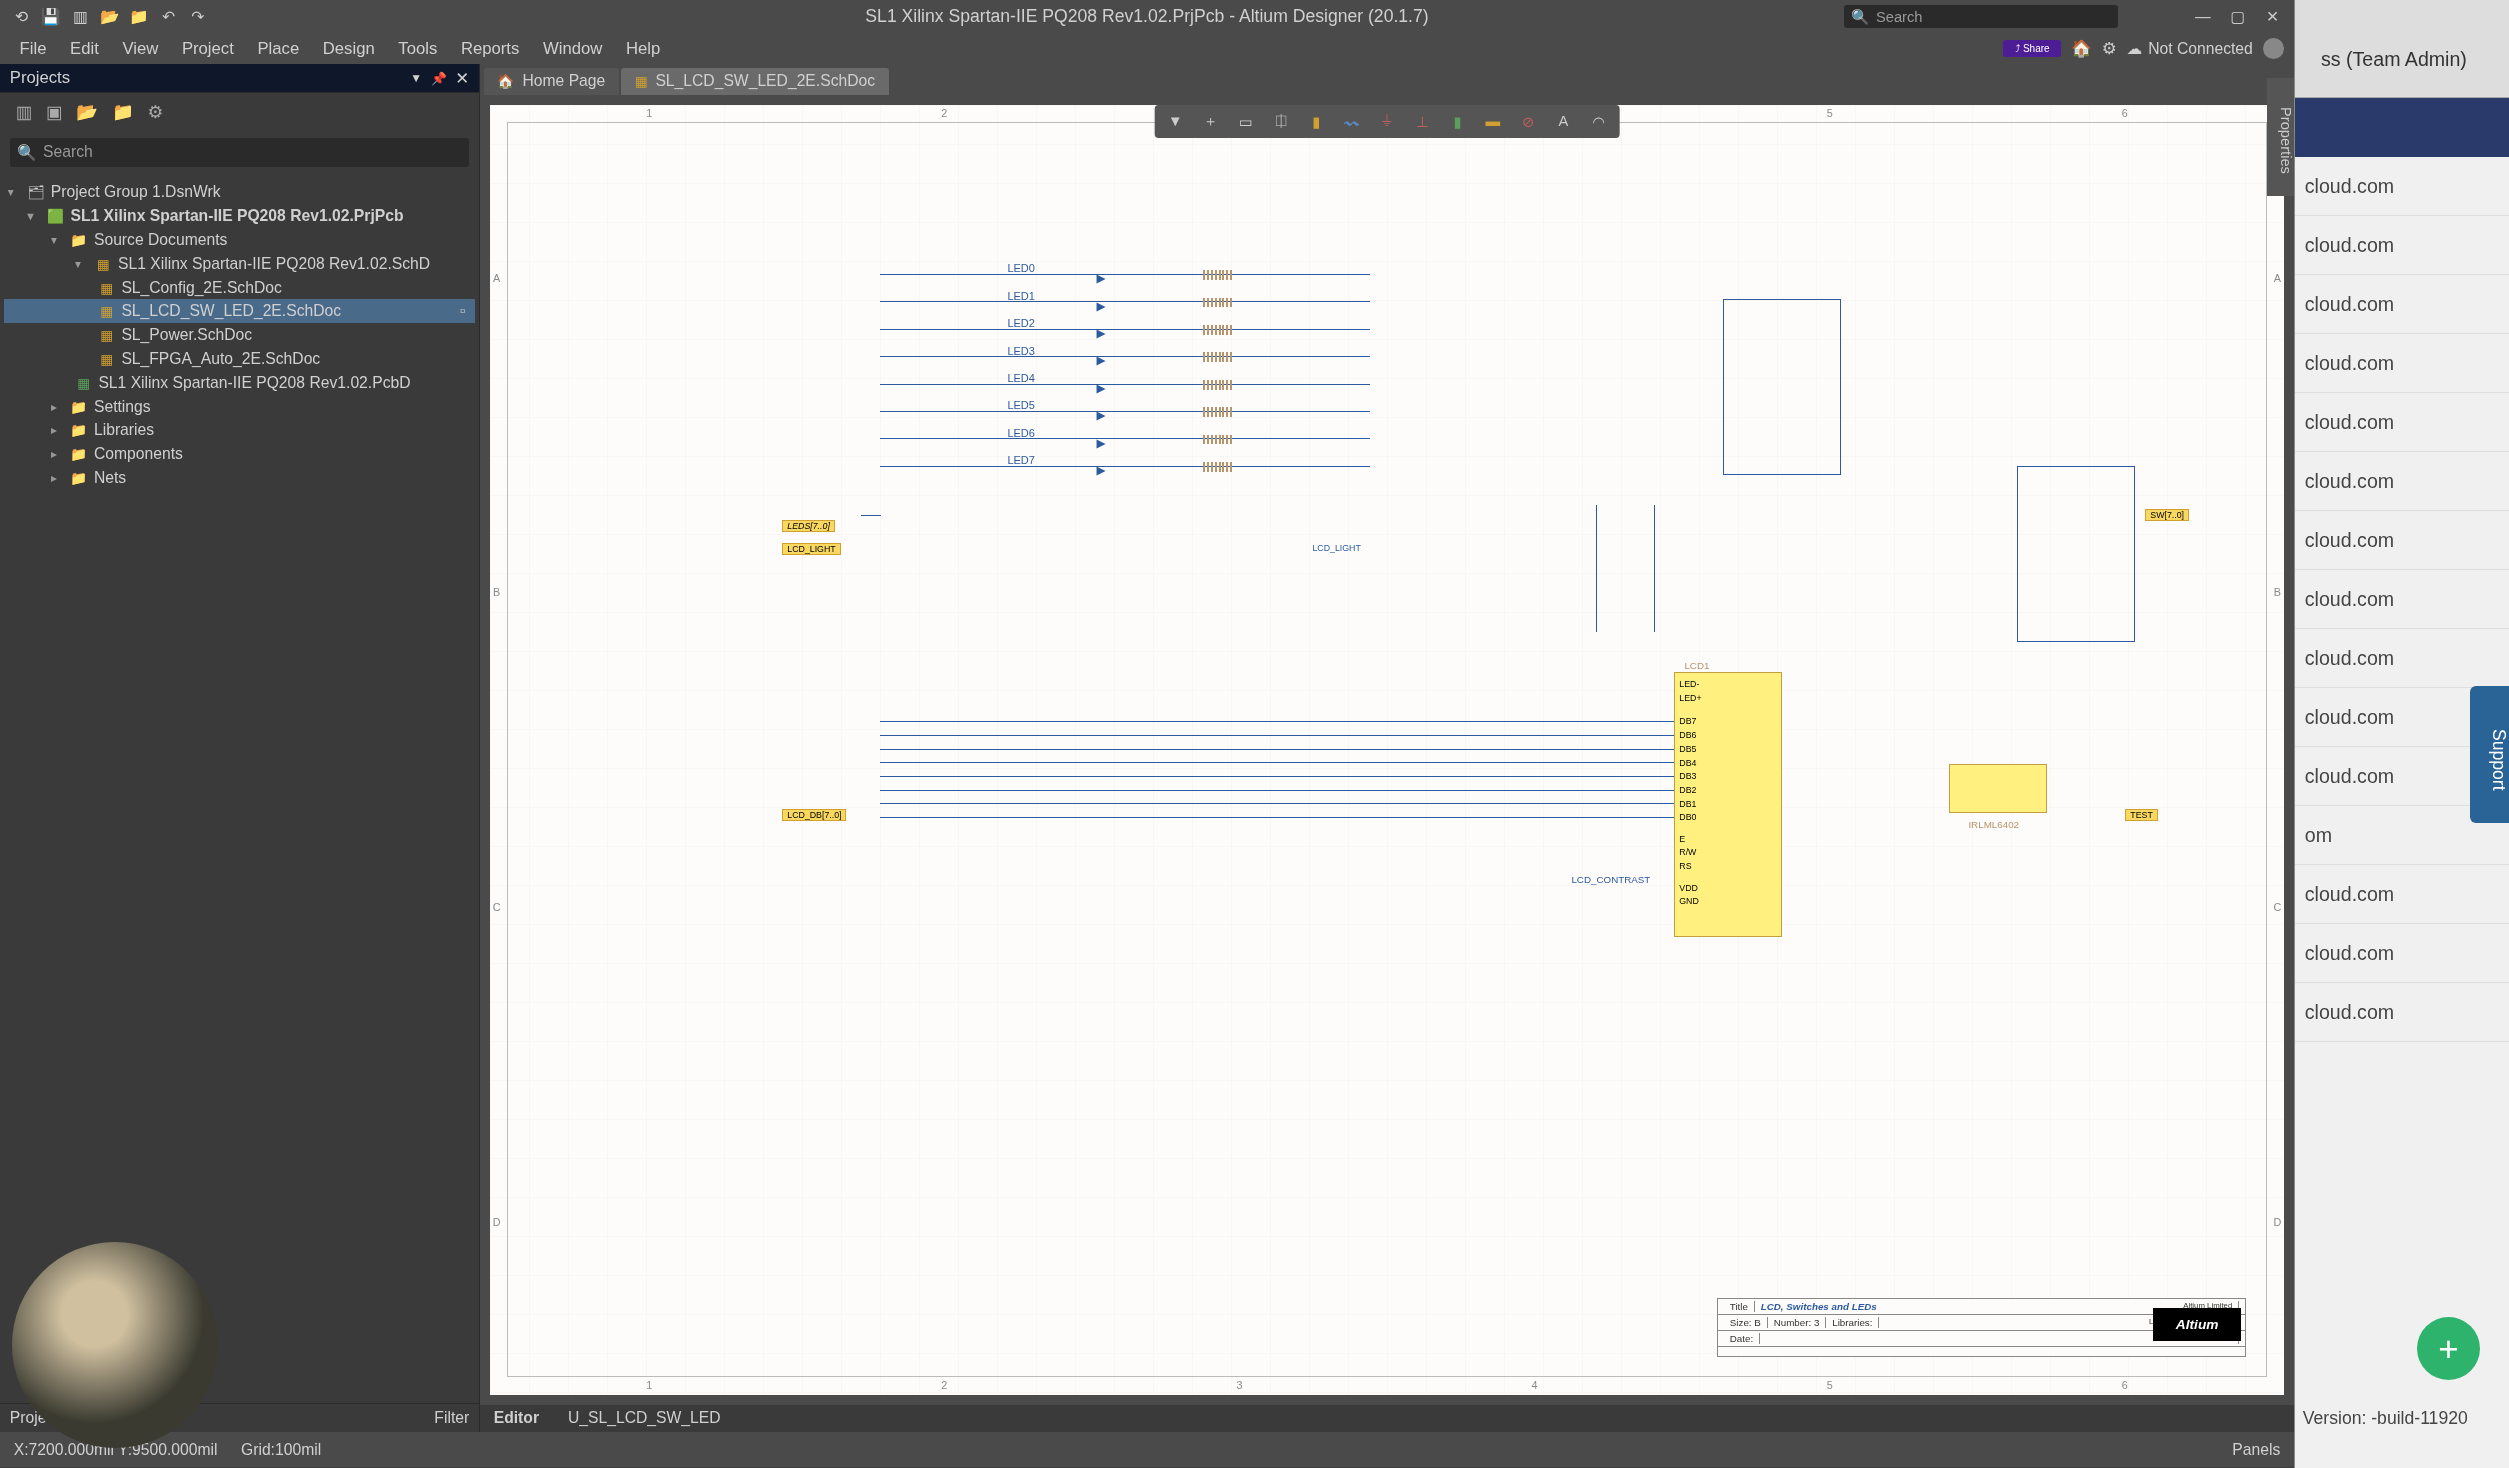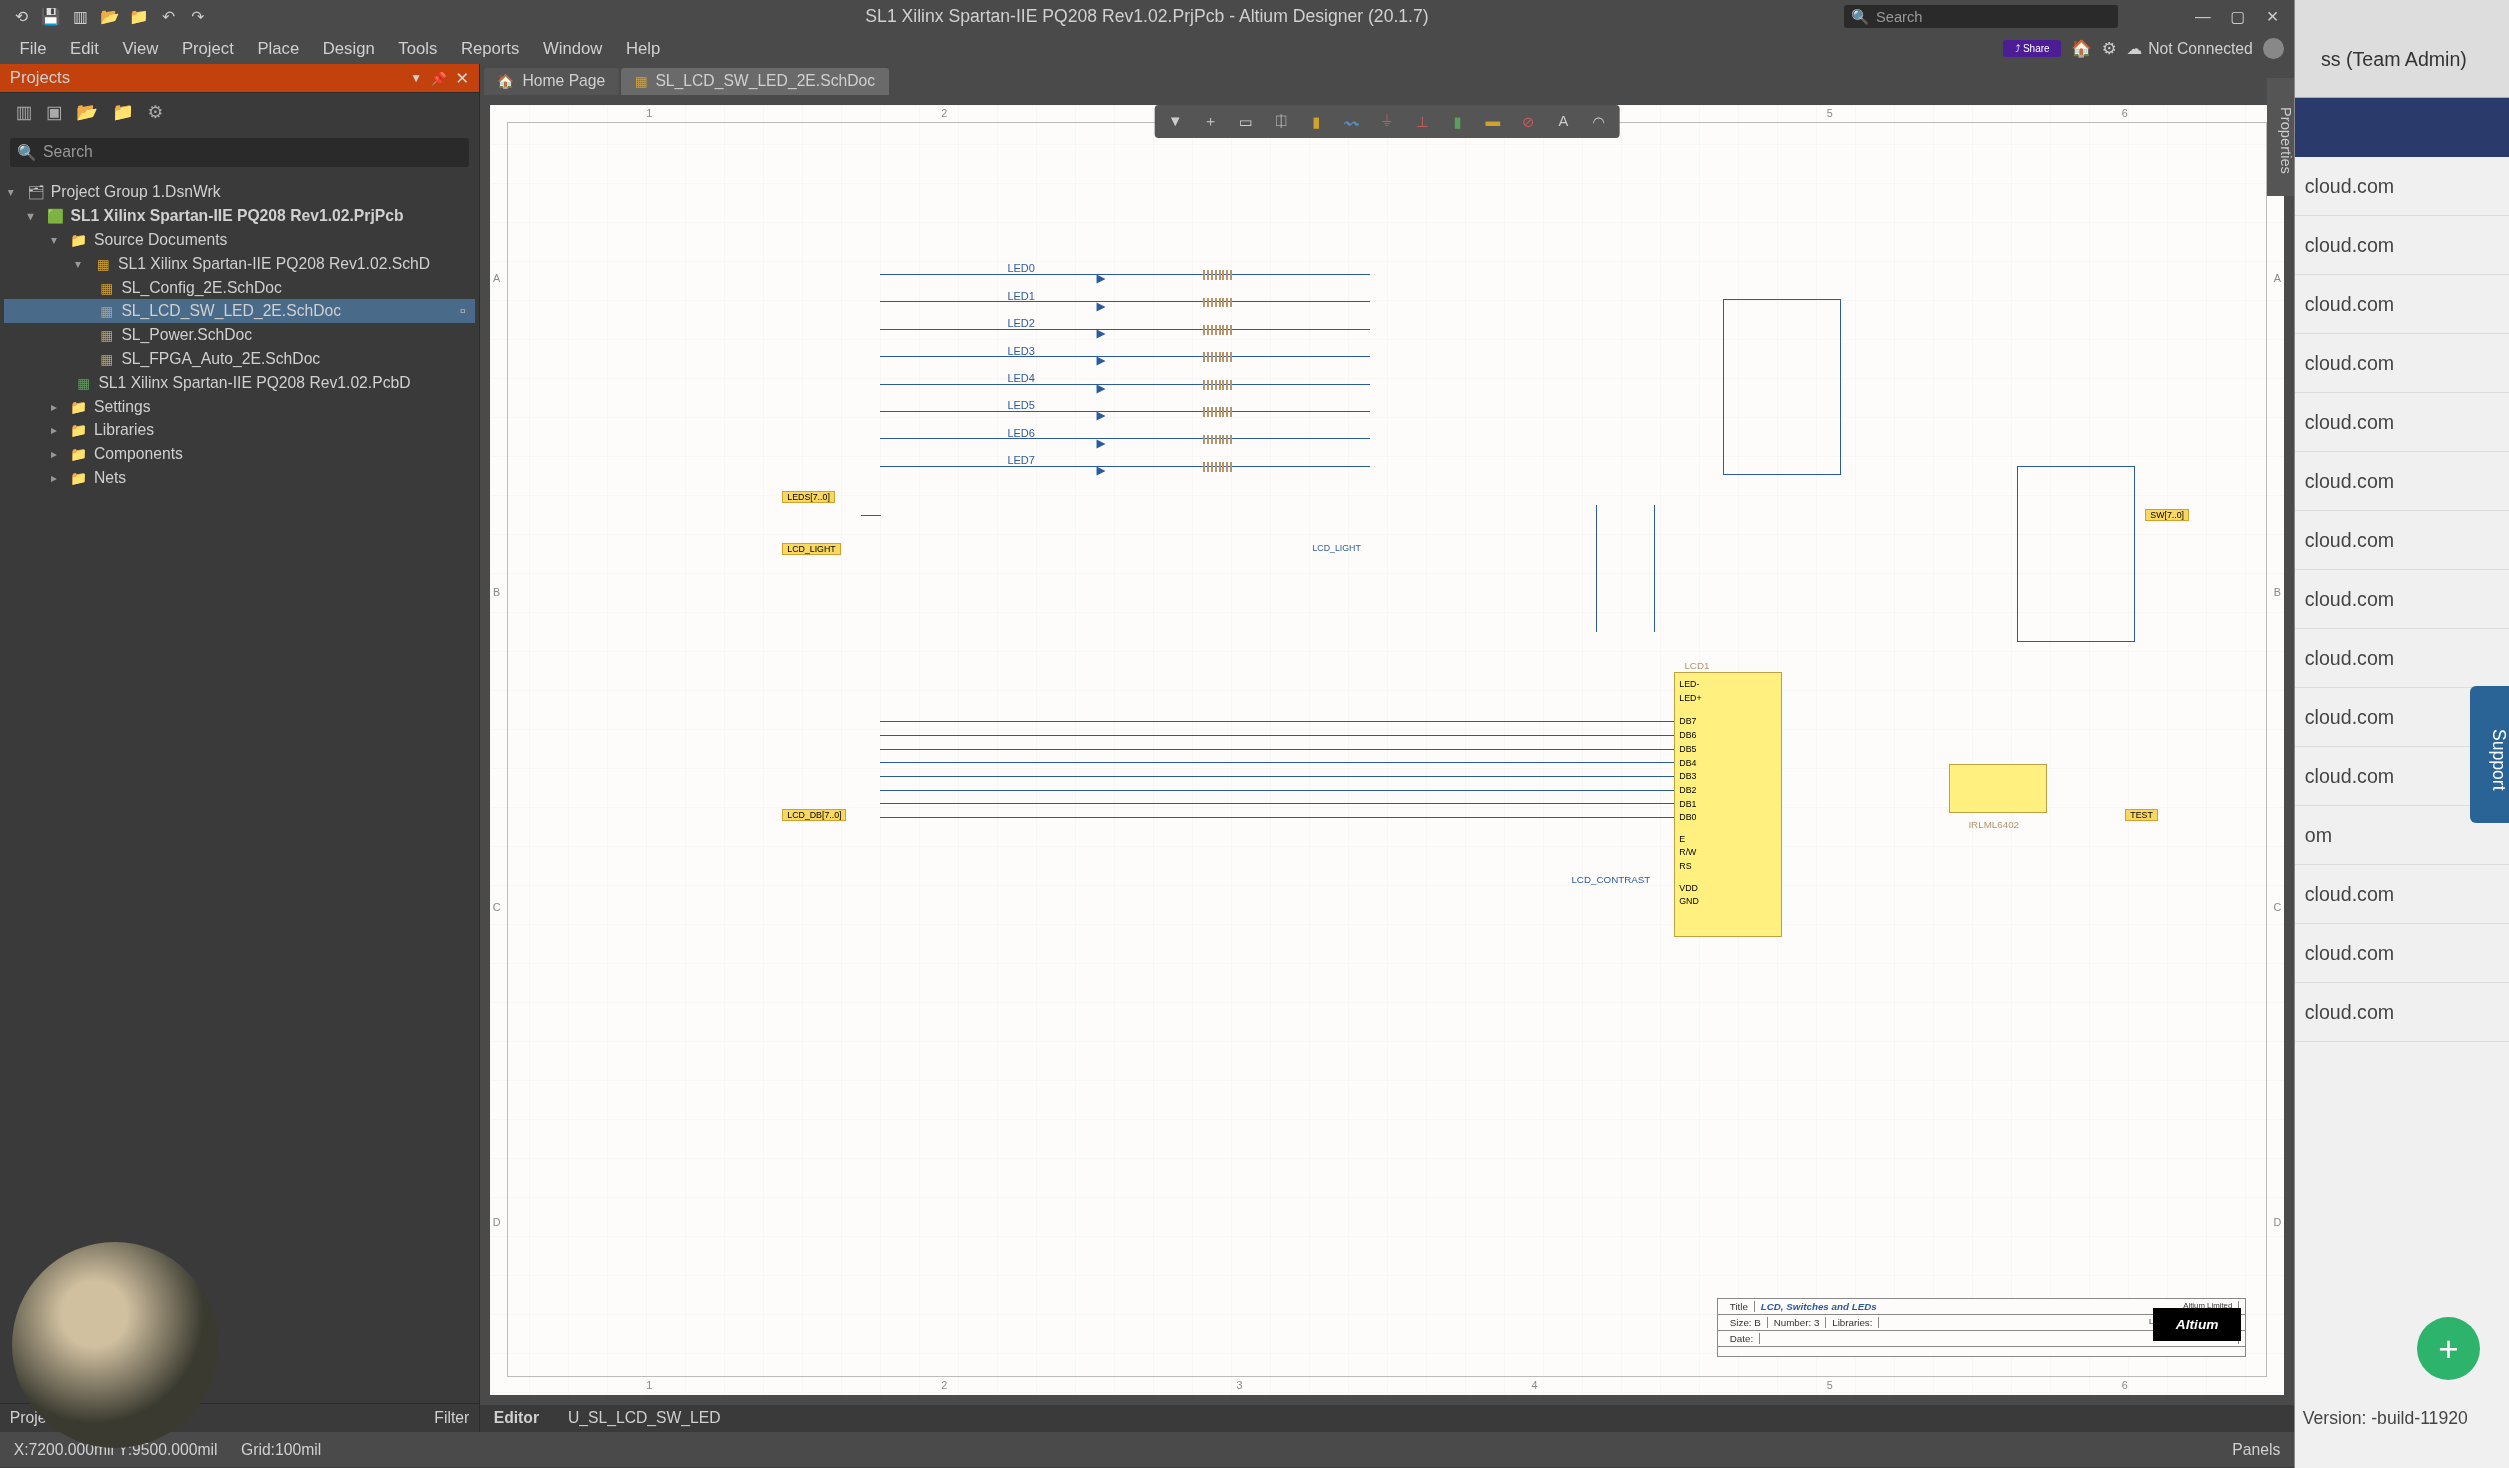--- a/index.html
+++ b/index.html
@@ -19,21 +19,21 @@
 .menubar .item { padding: 3.9px 11.8px; cursor: pointer; }
 .menubar .right { position: absolute; right: 9.8px; display: flex; align-items: center; gap: 9.8px; }
 .menubar .share { background: #4c1d95; color: #fff; padding: 2.9px 11.8px; border-radius: 2.9px; font-size: 10px; }
 .menubar .notconnected { color: #d0d0d0; font-size: 15.7px; display: flex; align-items: center; gap: 5.9px; }
 
 
 .main { display: flex; height: calc(100% - 65px - 35px); }
 
 
 .projects-panel { width: 480px; background: #3a3a3a; border-right: 1px solid #2a2a2a; display: flex; flex-direction: column; }
-.projects-header { height: 29px; background: #c2410c; color: #d0d0d0; font-size: 16.7px; padding: 3.9px 9.8px; display: flex; align-items: center; border-bottom: 1px solid #2a2a2a; }
+.projects-header { height: 29px; background: #0f172a; color: #d0d0d0; font-size: 16.7px; padding: 3.9px 9.8px; display: flex; align-items: center; border-bottom: 1px solid #2a2a2a; }
 .projects-toolbar { height: 39px; display: flex; align-items: center; gap: 13.7px; padding-left: 15.7px; }
 .projects-toolbar span { color: #aaa; font-size: 17.6px; cursor: pointer; }
 .projects-search { margin: 5.9px 9.8px; height: 29px; background: #2a2a2a; border-radius: 2.9px; display: flex; align-items: center; padding: 0 7.8px; color: #999; font-size: 15.7px; }
 .tree { flex: 1; padding: 7.8px 3.9px; color: #d0d0d0; font-size: 15.7px; overflow: auto; }
 .tree-item { padding: 2.9px 3.9px; display: flex; align-items: center; gap: 5.9px; white-space: nowrap; }
 .tree-item .arrow { width: 13.7px; font-size: 11.8px; color: #999; }
 .tree-item .icon { width: 17.6px; text-align: center; font-size: 13.7px; }
 .tree-item.selected { background: #4a6a8a; }
 .tree-item.bold { font-weight: bold; }
 .indent-1 { padding-left: 23.5px; }
@@ -409,21 +409,21 @@
                   <div class="diode"></div>
                   <div class="res"></div>
                 </div>
           <div class="row">
                   <div class="wire"></div>
                   <div class="label">LED7</div>
                   <div class="diode"></div>
                   <div class="res"></div>
                 </div>
         </div>
-        <div class="net-label" style="top:368px;left:274px;">LEDS[7..0]</div>
+        <div class="net-label" style="top:397px;left:274px;font-style:italic;">LEDS[7..0]</div>
         <div class="net-label" style="top:420px;left:274px;">LCD_LIGHT</div>
         <div class="bus-lines" style="top:392px;left:353px;width:19.6px;height:1px;"></div>
 
         <div class="sw-block"></div>
         <div class="dip-block"></div>
         <div class="net-label" style="top:386px;left:1637px;">SW[7..0]</div>
 
         <div style="position:absolute;top:382px;left:1088px;width:59px;height:127px;border-left:1px solid #2c5aa0;border-right:1px solid #2c5aa0;"></div>
         <div class="schem" style="top:420px;left:804px;font-size:8.8px;color:#2c5aa0;">LCD_LIGHT</div>
 

